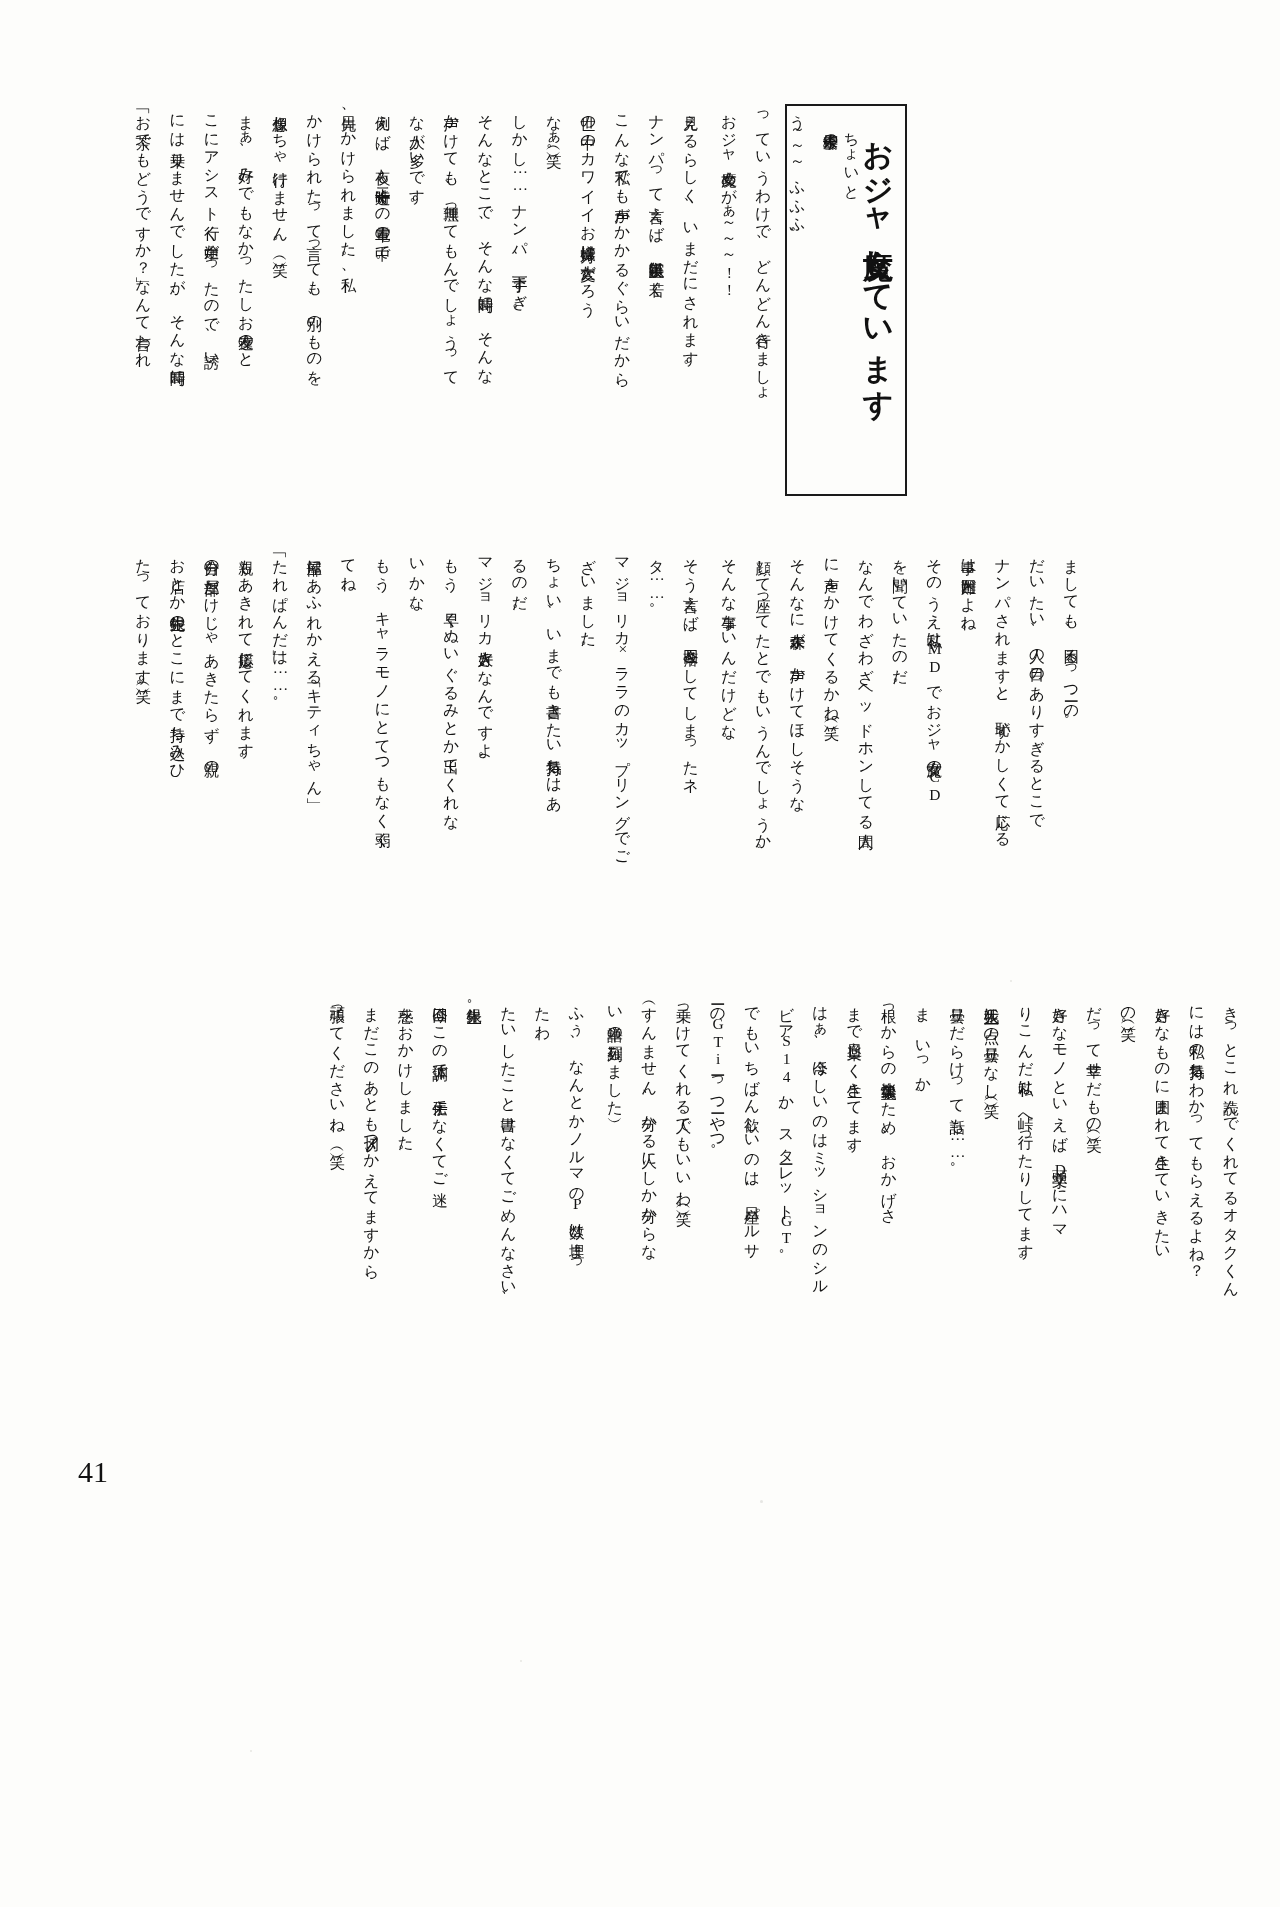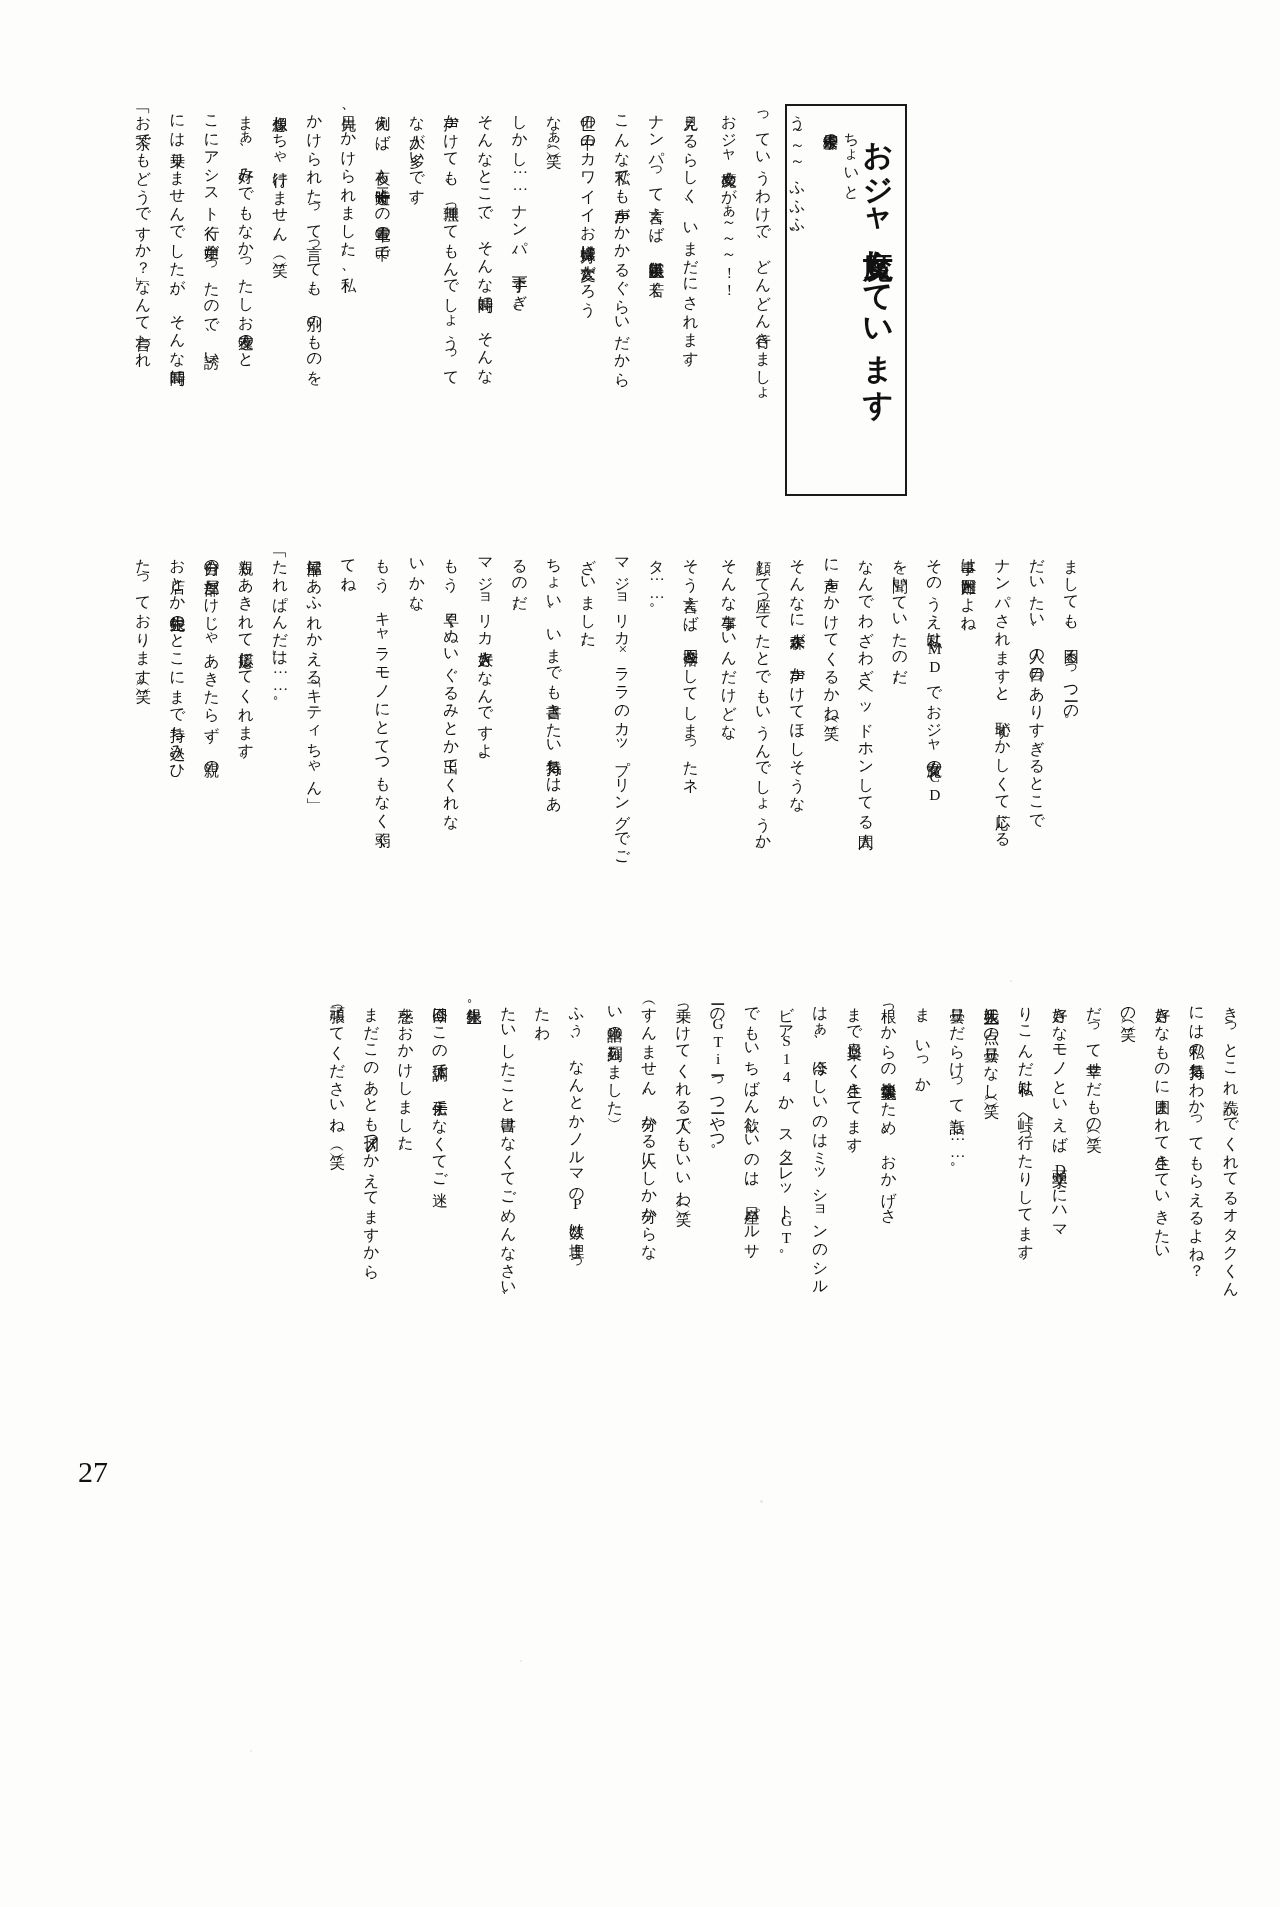--- a/index.html
+++ b/index.html
@@ -212,19 +212,19 @@
       <div class="col">ふぅ、なんとかノルマのP数は埋まっ</div>
       <div class="col">たわ。</div>
       <div class="col">たいしたこと書けなくてごめんなさい、</div>
       <div class="col">銀先生。</div>
       <div class="col">今回はこの体調で、手伝えなくてご迷</div>
       <div class="col">惑をおかけしました。</div>
       <div class="col">まだこのあとも〆切つかえてますから、</div>
       <div class="col">頑張ってくださいね。（笑）</div>
     </div>
 
-  <div id="page-number">27</div>
+  <div id="page-number">41</div>
 
   <div class="speck" style="left:760px; top:1500px; width:3px; height:3px;"></div>
   <div class="speck" style="left:520px; top:1660px; width:2px; height:2px;"></div>
   <div class="speck" style="left:1010px; top:980px; width:2px; height:2px;"></div>
   <div class="speck" style="left:250px; top:1750px; width:2px; height:2px;"></div>
 </div>
 
 </body></html>

